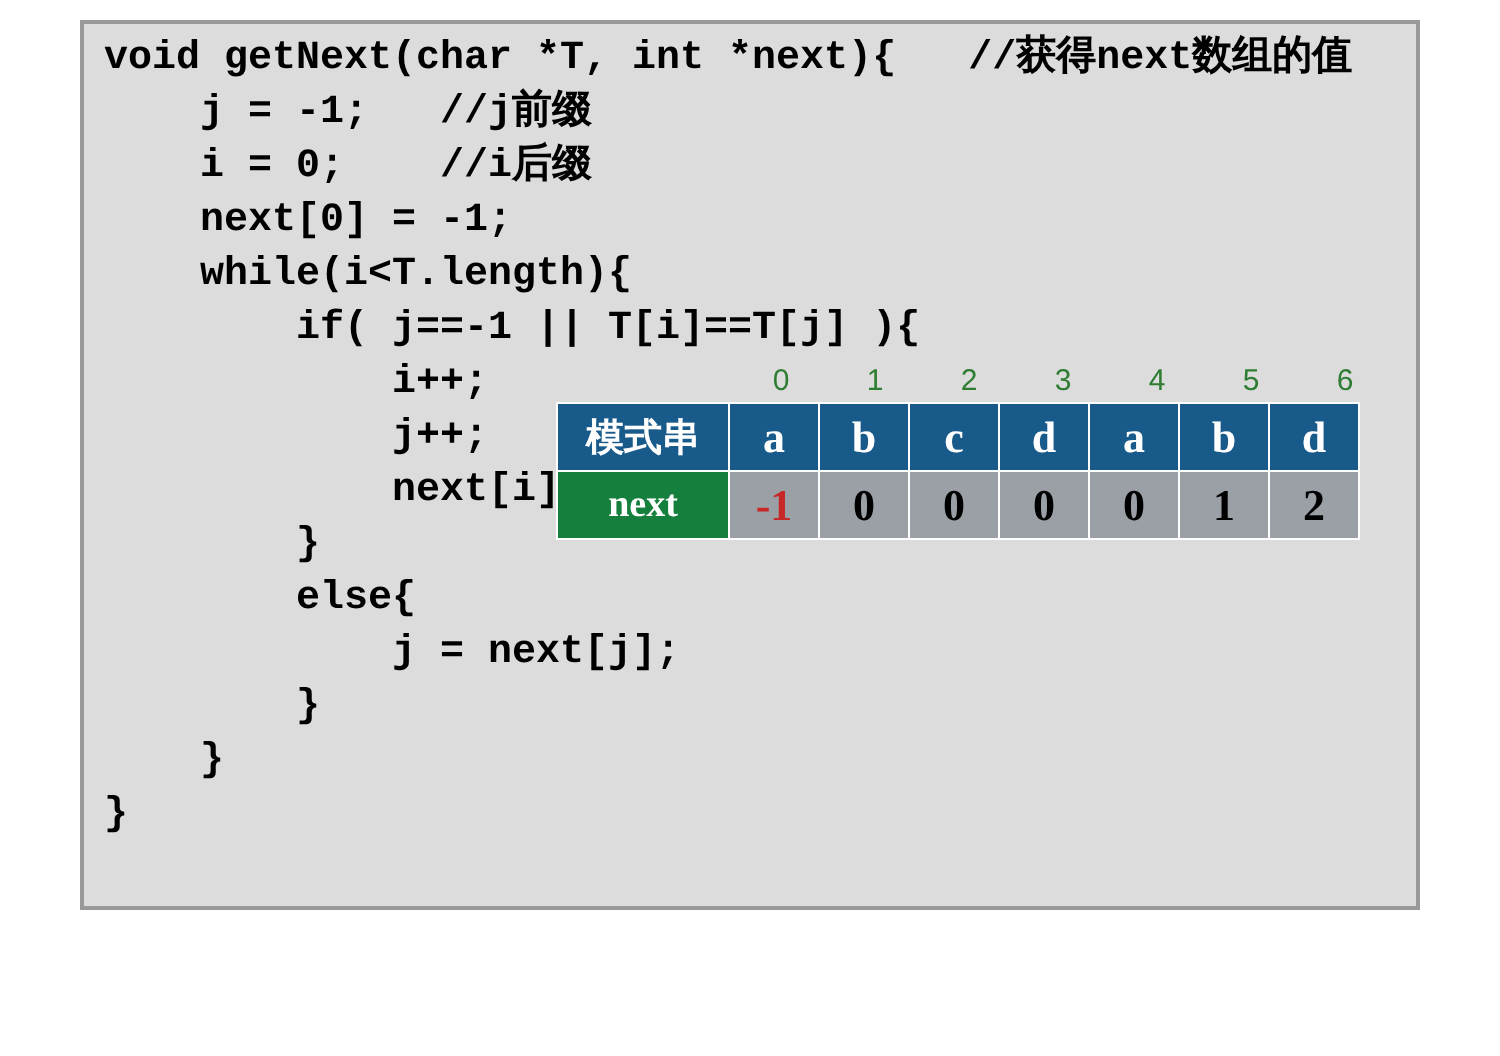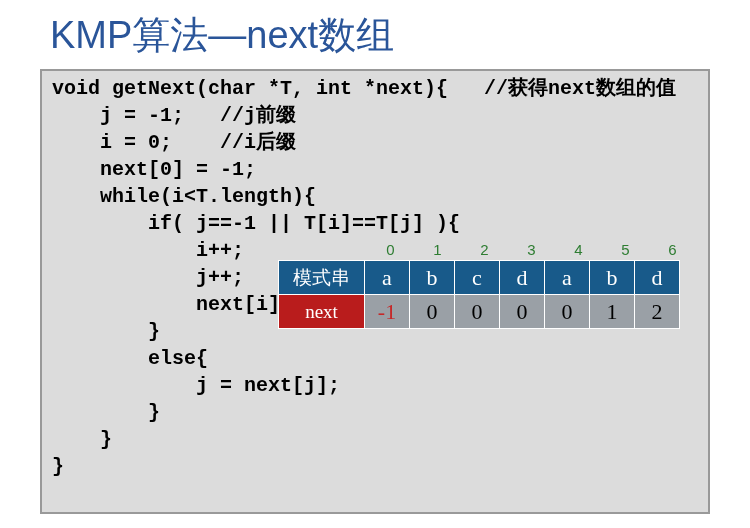--- a/index.html
+++ b/index.html
@@ -54,40 +54,40 @@
       font-size: 15px;
       font-family: Arial, sans-serif;
     }
     .tbl {
       border-collapse: collapse;
     }
     .tbl td, .tbl th {
       border: 1px solid #fff;
       text-align: center;
       font-family: "Times New Roman", serif;
-      font-weight: normal;
+      font-weight: bold;
     }
     .hdr-label {
       background: #185a8a;
       color: #fff;
       font-size: 19px;
       width: 86px;
       height: 34px;
       font-family: "Microsoft YaHei", sans-serif;
       font-weight: normal;
     }
     .hdr-cell {
       background: #185a8a;
       color: #fff;
       font-size: 22px;
       width: 45px;
       height: 34px;
     }
     .row-label {
-      background: #b91c1c;
+      background: #15803d;
       color: #fff;
       font-size: 19px;
       width: 86px;
       height: 34px;
       font-family: "Times New Roman", serif;
       font-weight: normal;
     }
     .val-cell {
       background: #9aa0a6;
       color: #000;
@@ -96,21 +96,20 @@
       height: 34px;
     }
     .val-cell.hl {
       color: #c62828;
     }
   </style>
 </head>
 <body>
 
 <div class="slide">
-  <h1 class="title">KMP算法—next数组</h1>
   <div class="code-box">
     <div class="code">void getNext(char *T, int *next){   //获得next数组的值
     j = -1;   //j前缀
     i = 0;    //i后缀
     next[0] = -1;
     while(i&lt;T.length){
         if( j==-1 || T[i]==T[j] ){
             i++;
             j++;
             next[i] = j;

